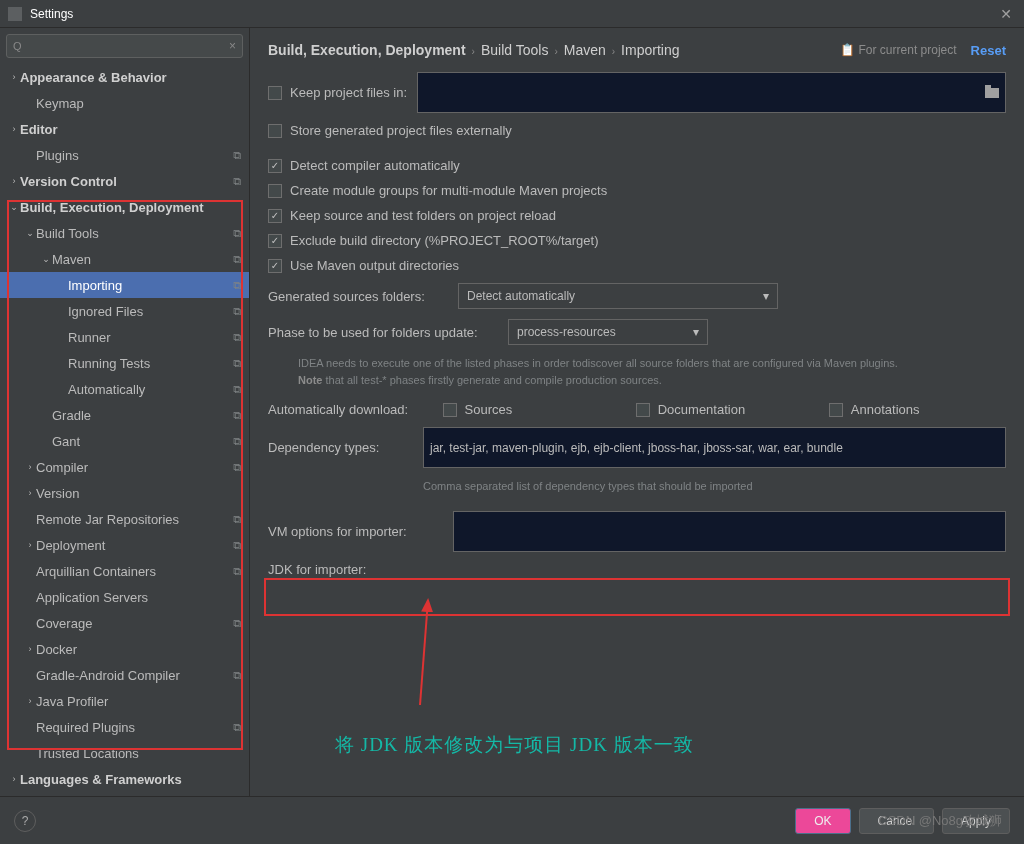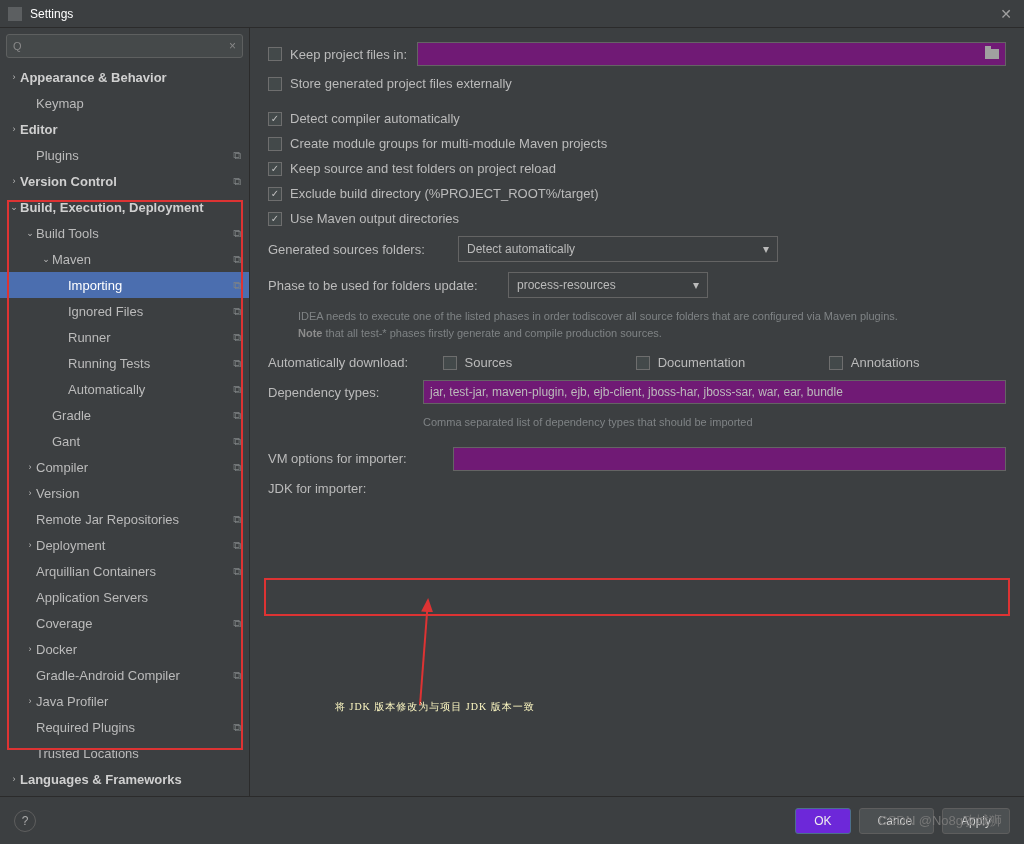--- a/index.html
+++ b/index.html
@@ -23,38 +23,38 @@
 .content { flex:1; padding:14px 18px; overflow:auto; position:relative; }
 .crumb-row { display:flex; align-items:center; margin-bottom:14px; }
 .crumbs { flex:1; font-size:14px; color:#cfcfcf; }
 .crumbs .sep { color:#888; margin:0 6px; font-size:10px; }
 .crumbs b { font-weight:bold; }
 .project-label { color:#8c8c8c; font-size:12px; margin-right:14px; }
 .reset { color:#589df6; font-weight:bold; font-size:13px; cursor:pointer; }
 .row { display:flex; align-items:center; margin-bottom:10px; font-size:13px; }
 .cb { width:14px; height:14px; background:#43494a; border:1px solid #6e6e6e; margin-right:8px; display:inline-flex; align-items:center; justify-content:center; color:#c0c0c0; font-size:10px; flex-shrink:0; }
 .cb.checked::after { content:"✓"; }
-.textfield { background:#701a75; border:1px solid #646464; height:24px; flex:1; display:flex; align-items:center; padding:0 6px; color:#bbb; font-size:12px; }
+.textfield { background:#0f172a; border:1px solid #646464; height:41px; flex:1; display:flex; align-items:center; padding:0 6px; color:#bbb; font-size:12px; }
 .dropdown { background:#3c3f41; border:1px solid #646464; height:26px; display:flex; align-items:center; padding:0 8px; color:#bbb; font-size:12px; cursor:pointer; position:relative; }
 .dropdown::after { content:"▾"; position:absolute; right:8px; color:#bbb; }
 .label { color:#bbb; font-size:13px; }
 .hint { color:#7f8385; font-size:11px; line-height:1.5; }
 .hint b { color:#8c8c8c; }
 .group-row { display:flex; align-items:center; margin:10px 0; }
 .group-row .label { width:160px; }
 .folder-icon { width:14px; height:10px; background:#a0a0a0; display:inline-block; margin-left:auto; position:relative; }
 .folder-icon::before{content:"";position:absolute;top:-3px;left:0;width:6px;height:3px;background:#a0a0a0;}
 .footer { position:absolute; bottom:0; left:0; right:0; height:48px; border-top:1px solid #2b2b2b; display:flex; align-items:center; padding:0 14px; background:#3c3f41; }
 .help-btn { width:22px; height:22px; border:1px solid #5e5e5e; border-radius:11px; display:flex; align-items:center; justify-content:center; color:#aaa; font-size:12px; cursor:pointer; }
 .footer .spacer { flex:1; }
 .btn { height:26px; padding:0 18px; display:flex; align-items:center; border:1px solid #5e5e5e; background:#4c5052; color:#d0d0d0; margin-left:8px; cursor:pointer; font-size:12px; border-radius:3px; }
-.btn.primary { background:#6d28d9; border-color:#4c708c; color:#eee; }
+.btn.primary { background:#ec4899; border-color:#4c708c; color:#eee; }
 .red-box-1 { position:absolute; border:2px solid #d33; pointer-events:none; left:7px; top:200px; width:236px; height:550px; }
 .red-box-2 { position:absolute; border:2px solid #d33; pointer-events:none; left:264px; top:578px; width:746px; height:38px; }
-.annot { position:absolute; left:335px; top:700px; color:#fef9c3; font-size:10px; font-family:"SimSun","宋体",serif; letter-spacing:1px; }
+.annot { position:absolute; left:335px; top:732px; color:#14b8a6; font-size:19px; font-family:"SimSun","宋体",serif; letter-spacing:1px; }
 .watermark { position:absolute; right:22px; bottom:14px; color:#777; font-size:13px; pointer-events:none; }
 svg.arrow { position:absolute; left:320px; top:595px; pointer-events:none; }
 .jdk-dd { flex:1; }
 .jdk-icon { width:12px; height:10px; background:#5394ec; display:inline-block; margin-right:6px; }
 .gray { color:#7f8385; }
 </style>
 </head>
 <body>
 
 <div class="titlebar">
@@ -199,20 +199,27 @@
         </div>
         <div class="tree-item pad0 bold">
           <span class="chev">›</span>
           <span class="lbl">Languages &amp; Frameworks</span>
         </div>
         <div class="tree-item pad0 bold"></div>
       </div>
   </div>
 
   <div class="content">
+    <div class="crumb-row">
+      <div class="crumbs">
+        <b>Build, Execution, Deployment</b><span class="sep">›</span><span>Build Tools</span><span class="sep">›</span><span>Maven</span><span class="sep">›</span><span>Importing</span>
+      </div>
+      <span class="project-label">📋 <span>For current project</span></span>
+      <span class="reset">Reset</span>
+    </div>
 
     <div class="row">
       <span class="cb"></span>
       <span class="label" style="margin-right:10px">Keep project files in:</span>
       <div class="textfield">
           <span class="folder-icon"></span>
         </div>
     </div>
     <div class="row">
         <span class="cb"></span>

